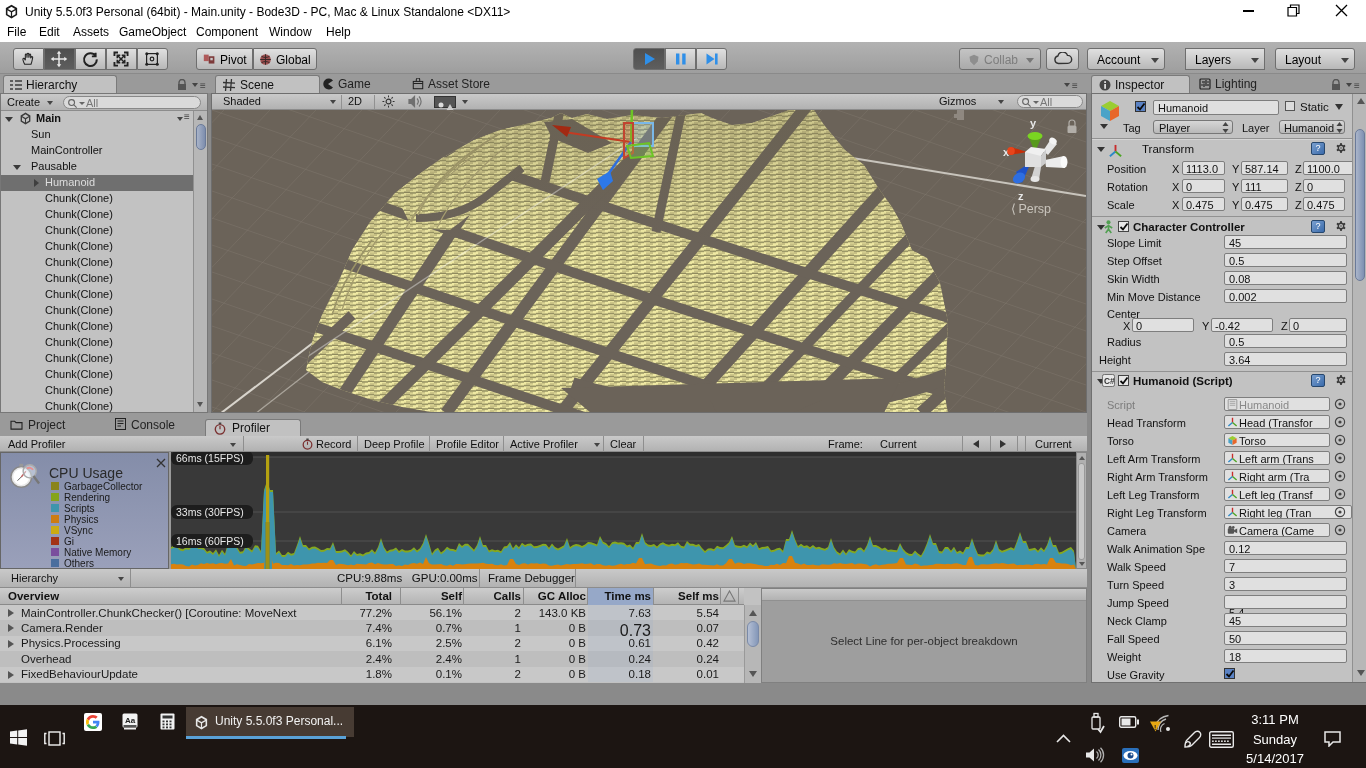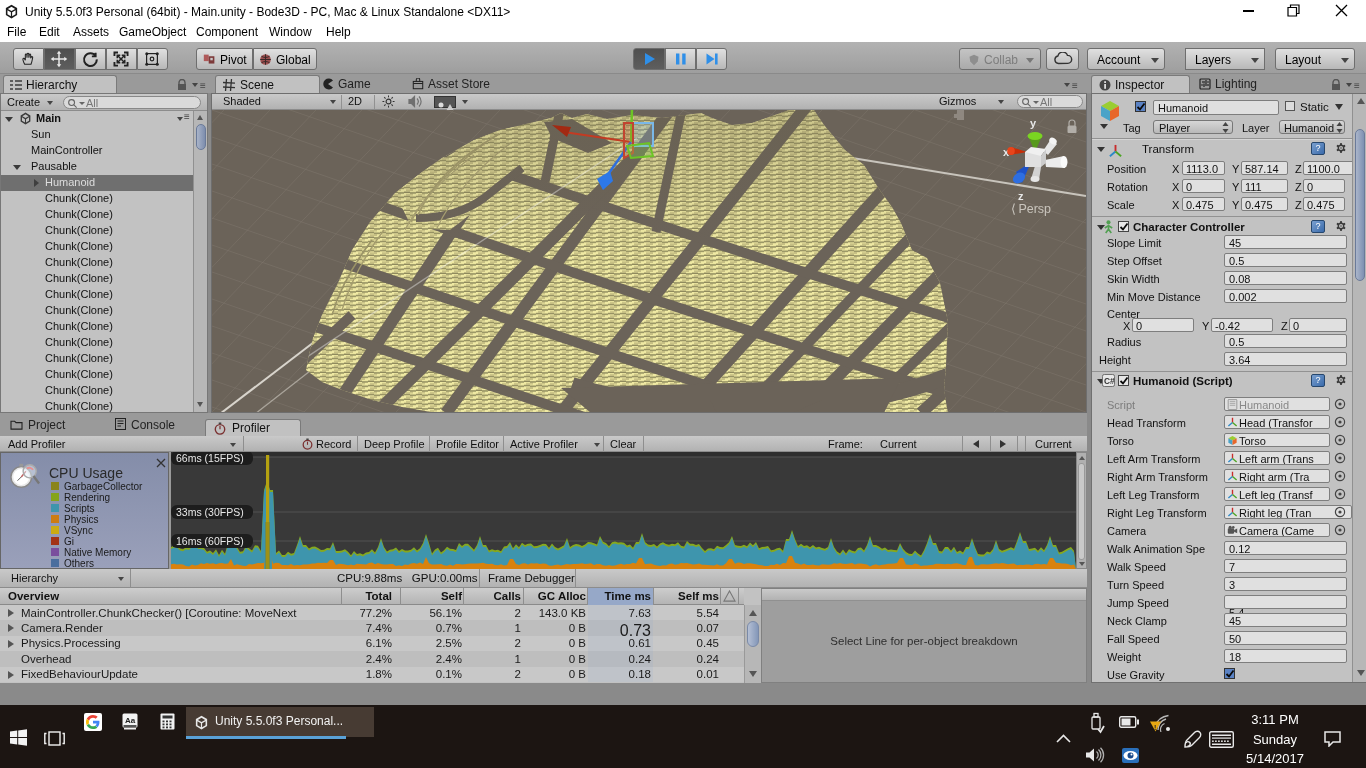--- a/index.html
+++ b/index.html
@@ -647,21 +647,21 @@
     </div>
     <div class="abs" style="left:0;top:47.8px;width:744px;height:15.4px;background:#c8c8c8">
     <span class="abs" style="left:588px;top:0;width:65px;height:15.4px;background:rgba(150,170,205,0.18)"></span>
     <span class="arr" style="left:8px;top:4px;border-top:4px solid transparent;border-bottom:4px solid transparent;border-left:6px solid #555"></span>
     <span class="abs" style="left:21px;top:1.5px;font-size:11.5px;color:#1a1a1a;white-space:nowrap;overflow:hidden;width:318px">Physics.Processing</span>
     <span class="abs" style="left:292px;top:1.5px;width:100px;text-align:right;font-size:11.5px;color:#1a1a1a">6.1%</span>
     <span class="abs" style="left:362px;top:1.5px;width:100px;text-align:right;font-size:11.5px;color:#1a1a1a">2.5%</span>
     <span class="abs" style="left:421px;top:1.5px;width:100px;text-align:right;font-size:11.5px;color:#1a1a1a">2</span>
     <span class="abs" style="left:486px;top:1.5px;width:100px;text-align:right;font-size:11.5px;color:#1a1a1a">0 B</span>
     <span class="abs" style="left:551px;top:1.5px;width:100px;text-align:right;font-size:11.5px;color:#1a1a1a">0.61</span>
-    <span class="abs" style="left:619px;top:1.5px;width:100px;text-align:right;font-size:11.5px;color:#1a1a1a">0.45</span>
+    <span class="abs" style="left:619px;top:1.5px;width:100px;text-align:right;font-size:11.5px;color:#1a1a1a">0.42</span>
     </div>
     <div class="abs" style="left:0;top:63.199999999999996px;width:744px;height:15.4px;background:#bebebe">
     <span class="abs" style="left:588px;top:0;width:65px;height:15.4px;background:rgba(150,170,205,0.18)"></span>
     <span class="abs" style="left:21px;top:1.5px;font-size:11.5px;color:#1a1a1a;white-space:nowrap;overflow:hidden;width:318px">Overhead</span>
     <span class="abs" style="left:292px;top:1.5px;width:100px;text-align:right;font-size:11.5px;color:#1a1a1a">2.4%</span>
     <span class="abs" style="left:362px;top:1.5px;width:100px;text-align:right;font-size:11.5px;color:#1a1a1a">2.4%</span>
     <span class="abs" style="left:421px;top:1.5px;width:100px;text-align:right;font-size:11.5px;color:#1a1a1a">1</span>
     <span class="abs" style="left:486px;top:1.5px;width:100px;text-align:right;font-size:11.5px;color:#1a1a1a">0 B</span>
     <span class="abs" style="left:551px;top:1.5px;width:100px;text-align:right;font-size:11.5px;color:#1a1a1a">0.24</span>
     <span class="abs" style="left:619px;top:1.5px;width:100px;text-align:right;font-size:11.5px;color:#1a1a1a">0.24</span>
@@ -980,21 +980,21 @@
           <rect x="6" y="7.5" width="2" height="1.8"></rect>
           <rect x="9.5" y="7.5" width="2" height="1.8"></rect>
           <rect x="2.5" y="10.5" width="2" height="1.8"></rect>
           <rect x="6" y="10.5" width="2" height="1.8"></rect>
           <rect x="9.5" y="10.5" width="2" height="1.8"></rect>
           <rect x="2.5" y="13.5" width="2" height="1.8"></rect>
           <rect x="6" y="13.5" width="2" height="1.8"></rect>
           <rect x="9.5" y="13.5" width="2" height="1.8"></rect>
         </g>
       </svg>
-    <div class="abs" style="left:186px;top:2px;width:188px;height:30px;background:#473b33">
+    <div class="abs" style="left:186px;top:2px;width:168px;height:30px;background:#473b33">
       <svg class="abs" style="left:8px;top:8px" width="15" height="15" viewBox="0 0 24 24">
           <path fill="#e8e8e8" d="M12 1 L3 6.5 L3 17.5 L12 23 L21 17.5 L21 6.5 Z M12 4.2 L17.8 7.8 L12 11.3 L6.2 7.8 Z M5.5 9.9 L11 13.2 L11 19.5 L5.5 16.2 Z M18.5 9.9 L18.5 16.2 L13 19.5 L13 13.2 Z"></path>
         </svg>
       <span class="abs" style="left:29px;top:7px;font-size:12px;color:#f2f2f2">Unity 5.5.0f3 Personal...</span>
       <div class="abs" style="left:0;top:29px;width:160px;height:3px;background:#5aa2d8"></div>
     </div>
     <svg class="abs" style="left:1056px;top:29px" width="15" height="9" viewBox="0 0 15 9">
         <path d="M1 8 L7.5 1.5 L14 8" fill="none" stroke="#e8e8e8" stroke-width="1.6"></path>
       </svg>
     <svg class="abs" style="left:1088px;top:7px" width="17" height="22" viewBox="0 0 17 22">

